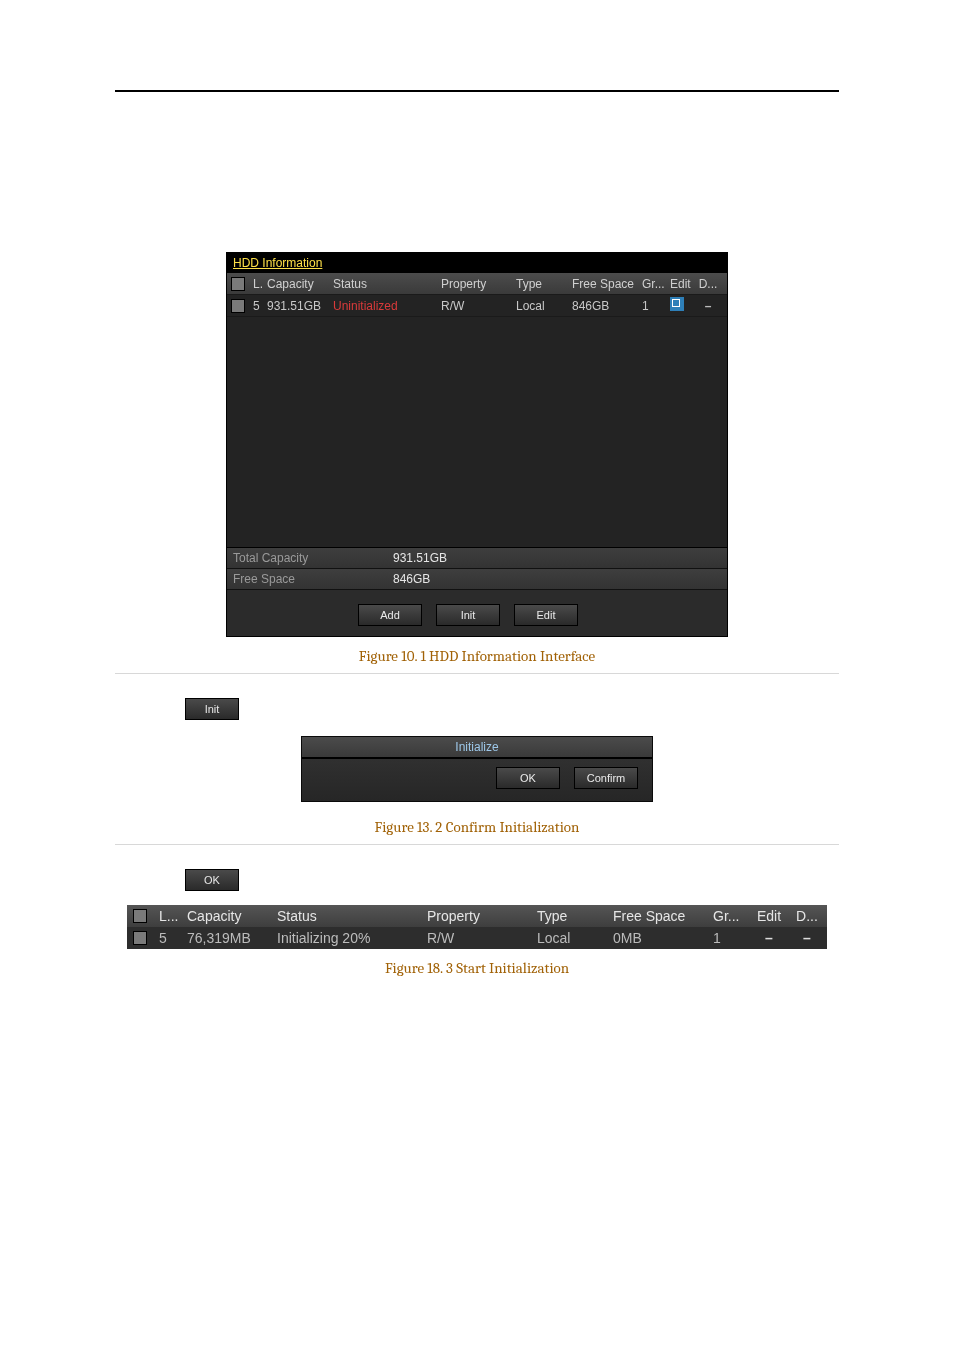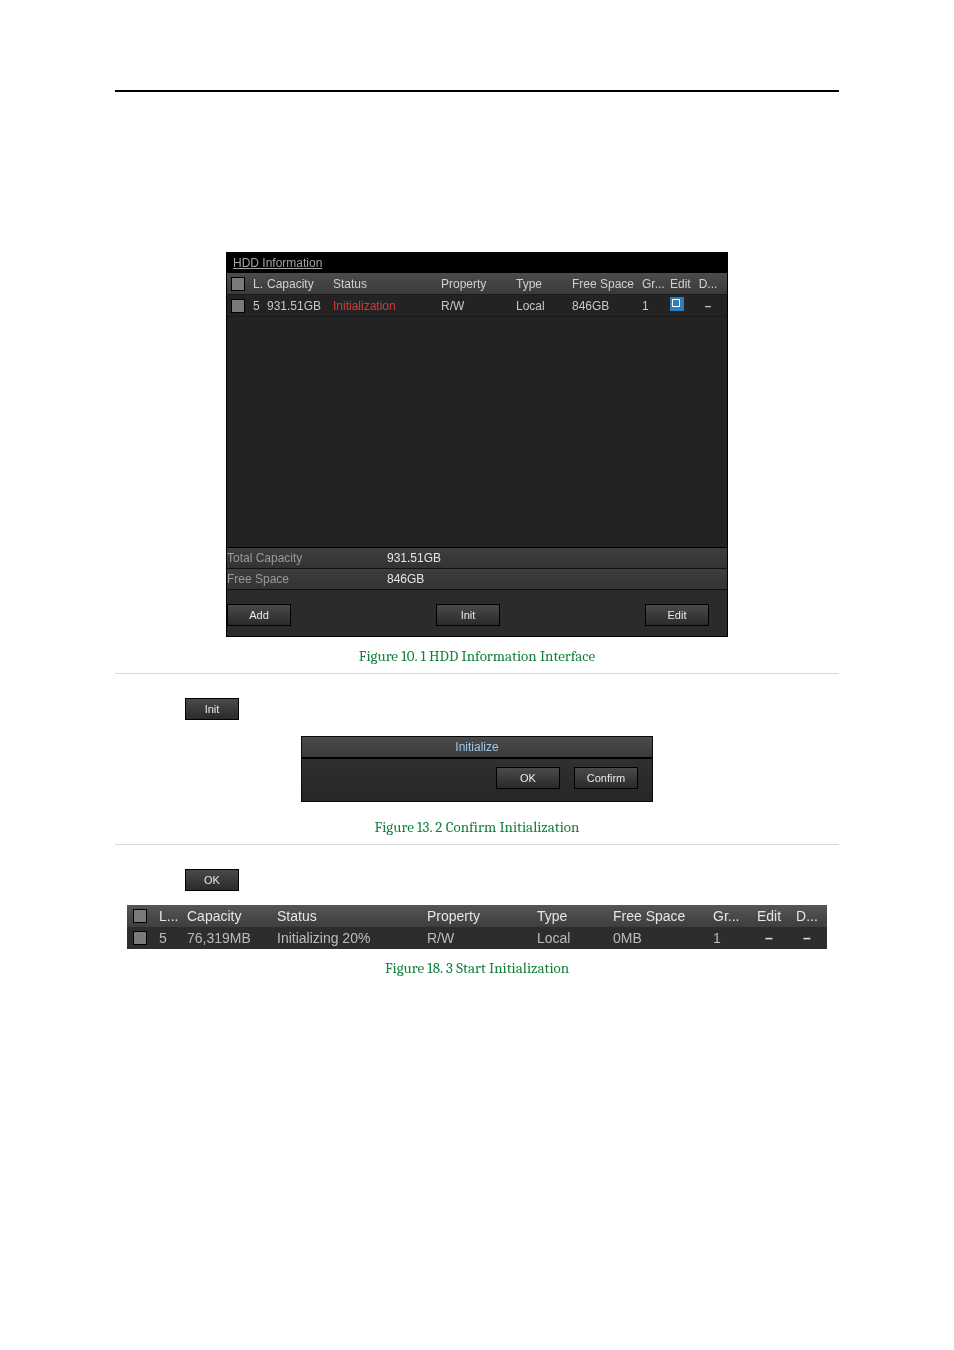--- a/index.html
+++ b/index.html
@@ -26,21 +26,21 @@
     font-size: 12px;
     border: 1px solid #000;
   }
 
   
   .hdd-window {
     width: 500px;
     margin: 0 auto;
   }
   .hdd-title {
-    color: #a3a3a3;
+    color: #fde047;
     padding: 3px 6px 2px 6px;
     font-size: 12px;
     text-decoration: underline;
     background: #000;
   }
   .hdd-table-wrap {
     border-top: 1px solid #000;
   }
   .hdd-head-row, .hdd-data-row {
     display: flex;
@@ -85,40 +85,40 @@
   }
   .edit-icon::after{content:'';position:absolute;left:2px;top:2px;width:6px;height:6px;border:1px solid #fff;}
   .minus-icon{color:#bbb;font-weight:bold;}
 
   .summary-rows { border-top:1px solid #000; }
   .summary-row{
     display:flex; align-items:center; height:20px;
     background:linear-gradient(#3e3e3e,#333);
     border-bottom:1px solid #111;
   }
-  .summary-label{ width:160px; color:#9a9a9a;}
+  .summary-label{ width:160px; padding-left:6px; color:#9a9a9a;}
   .summary-val{ color:#e6e6e6; }
 
   .button-row{
-    display:flex; justify-content:space-between; gap:14px;
+    display:flex; justify-content:center; gap:14px;
     padding:14px 18px 10px 0;
     background:#2b2b2b;
   }
   .btn{
     min-width:62px; height:20px; line-height:20px; text-align:center;
     background:linear-gradient(#4a4a4a,#2a2a2a);
     border:1px solid #000; color:#eaeaea; font-size:11px;
     cursor:pointer;
   }
 
   .fig-caption{
     text-align:center;
     font-size:15px;
     margin:10px 0 8px 0;
-    color:#15803d;
+    color:#a16207;
   }
   .section-hr{
     border:none;
     border-top:1px solid #d8d8d8;
     margin:8px 0 24px 0;
   }
 
   
   .step-btn-row{
     display:flex; align-items:center; gap:0; margin-left:70px; margin-bottom:14px;
@@ -208,21 +208,21 @@
         <div class="hdd-cell col-gr">Gr...</div>
         <div class="hdd-cell col-edit">Edit</div>
         <div class="hdd-cell col-d">D...</div>
       </div>
       <div class="hdd-data-row">
         <div class="hdd-cell col-chk">
             <span class="chkbox"></span>
           </div>
         <div class="hdd-cell col-l">5</div>
         <div class="hdd-cell col-cap">931.51GB</div>
-        <div class="hdd-cell col-status status-un">Initialization</div>
+        <div class="hdd-cell col-status status-un">Uninitialized</div>
         <div class="hdd-cell col-prop">R/W</div>
         <div class="hdd-cell col-type">Local</div>
         <div class="hdd-cell col-free">846GB</div>
         <div class="hdd-cell col-gr">1</div>
         <div class="hdd-cell col-edit"><span class="edit-icon"></span></div>
         <div class="hdd-cell col-d"><span class="minus-icon">–</span></div>
       </div>
       <div class="hdd-body-fill"></div>
     </div>
 

